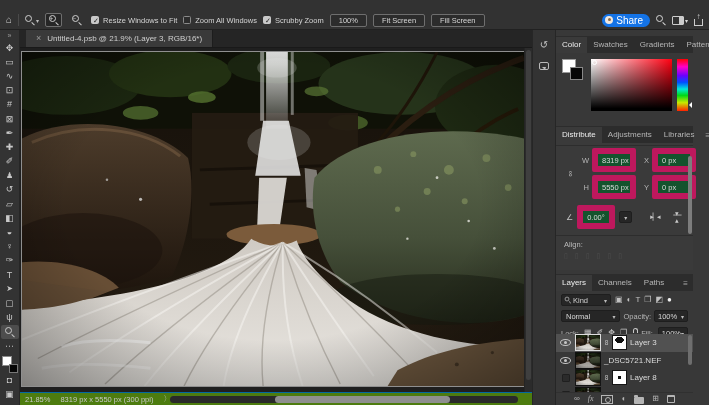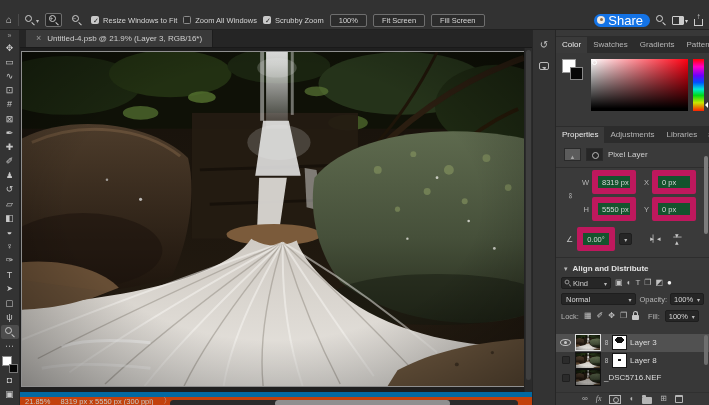--- a/index.html
+++ b/index.html
@@ -29,21 +29,21 @@
   .cb.checked{background:#c9c9c9;border-color:#c9c9c9;}
   .cb.checked::after{content:'✓';color:#1d1d1d;font-size:7px;position:absolute;left:1px;top:-1px;line-height:9px;}
   .cblabel{font-size:7.5px;color:#d4d4d4;}
   .obtn{height:13px;padding:0 8px;border:1px solid #6e6e6e;border-radius:2px;background:#2c2c2c;
         color:#d6d6d6;font-size:7.5px;display:flex;align-items:center;}
   .obspacer{flex:1;}
   .sharebtn{height:13px;border-radius:7px;background:#1473e6;display:flex;align-items:center;
             gap:3px;padding:0 7px 0 3px;}
   .avatar{width:8px;height:8px;border-radius:50%;background:#efe7de;position:relative;}
   .avatar::after{content:'';position:absolute;left:2.5px;top:1.5px;width:3px;height:3px;border-radius:50%;background:#8a6a4a;}
-  .sharelabel{font-size:13px;color:#fff;}
+  .sharelabel{font-size:10px;color:#fff;}
   .tr-ico{color:#d8d8d8;display:flex;align-items:center;gap:1px;}
 
   
   .i-mag{display:inline-block;width:10px;height:10px;position:relative;}
   .i-mag::before{content:'';position:absolute;left:0;top:0;width:5px;height:5px;border:1.4px solid currentColor;border-radius:50%;}
   .i-mag::after{content:'';position:absolute;left:7px;top:7px;width:4px;height:1.4px;background:currentColor;
                 transform:rotate(45deg);transform-origin:0 0;}
   .magsign{position:absolute;left:1.2px;top:-0.5px;font-size:6px;color:currentColor;}
   .i-workspace{display:inline-block;width:12px;height:9px;border:1px solid #ccc;border-radius:1px;position:relative;}
   .i-workspace::before{content:'';position:absolute;right:0;top:0;bottom:0;width:4px;background:#ccc;}
@@ -78,34 +78,34 @@
   .tabbar{position:absolute;left:0;top:0;right:0;height:18px;background:#252525;border-bottom:1px solid #191919;
           display:flex;align-items:stretch;padding-left:6px;}
   .doctab{background:#3a3a3a;display:flex;align-items:center;gap:6px;padding:0 10px;
           border-right:1px solid #1d1d1d;}
   .tabclose{font-size:9px;color:#9a9a9a;line-height:1;}
   .tabtitle{font-size:8px;color:#cfcfcf;white-space:nowrap;}
   .canvasarea{position:absolute;left:0;top:18px;width:512px;height:344px;background:#1f1f1f;overflow:hidden;}
   .photo{position:absolute;left:2px;top:4px;width:502px;height:334px;outline:1px solid #8f8f8f;display:block;}
   .vscroll{position:absolute;right:0;top:18px;width:8px;height:344px;background:#2b2b2b;border-left:1px solid #242424;}
   .vthumb{position:absolute;left:1px;right:1px;top:2px;height:330px;background:#3f3f3f;border-radius:3px;}
-  .statusbar{position:absolute;left:0;bottom:0;width:512px;height:13px;background:#c2410c;border-top:5px solid #0369a1;
+  .statusbar{position:absolute;left:0;bottom:0;width:512px;height:13px;background:#4d7c0f;border-top:1px solid #0369a1;
              display:flex;align-items:center;gap:10px;padding-left:5px;font-size:7.5px;color:#c9c9c9;}
   .hscrolltrack{position:absolute;left:150px;right:14px;top:3px;height:7px;background:#2a2a2a;border-radius:3.5px;}
   .hscrollthumb{position:absolute;left:105px;width:175px;top:0;height:7px;background:#8f8f8f;border-radius:3.5px;}
 
   
   .panelstrip{position:absolute;left:532px;top:30px;width:24px;height:375px;background:#333;
               border-left:1px solid #262626;border-right:1px solid #262626;
               display:flex;flex-direction:column;align-items:center;gap:12px;padding-top:10px;}
   .stripico{color:#c2c2c2;font-size:10px;line-height:1;}
 
   
   .panels{position:absolute;left:556px;top:30px;width:153px;height:375px;background:#383838;}
-  .sec{position:absolute;left:0;right:0;}
+  .sec{position:absolute;left:0;right:16px;}
   .ptabs{display:flex;align-items:flex-end;background:#2c2c2c;height:17px;font-size:8px;color:#b5b5b5;}
   .ptab{padding:3px 6px 4px;white-space:nowrap;}
   .ptab.active{background:#3a3a3a;color:#ececec;}
   .pmenu{margin-left:auto;padding:0 5px 3px;color:#a8a8a8;font-size:8px;}
 
   .sec-color{top:6px;height:86px;}
   .colorbody{display:flex;gap:5px;padding:6px 5px 0 6px;}
   .cswatches{position:relative;width:24px;height:24px;flex:none;}
   .cfg{position:absolute;left:0;top:0;width:14px;height:14px;background:#fff;border:1px solid #999;}
   .cbg{position:absolute;left:8px;top:8px;width:13px;height:13px;background:#070707;border:1px solid #888;}
@@ -438,31 +438,26 @@
           <span class="satmarker"></span>
         </span>
         <span class="huebar">
           <span class="huemarker"></span>
         </span>
       </div>
     </div>
 
     <div class="sec sec-props">
       <div class="ptabs">
-        <span class="ptab active">Properties</span>
+        <span class="ptab active">Distribute</span>
         <span class="ptab">Adjustments</span>
         <span class="ptab">Libraries</span>
         <span class="pmenu">≡</span>
       </div>
       <div class="pbody">
-        <div class="plrow">
-          <span class="pl-ico1">▲</span>
-          <span class="pl-ico2"></span>
-          <span class="pltext">Pixel Layer</span>
-        </div>
         <div class="phr"></div>
         <div class="tgrid">
           <span class="chaincell">
             <span class="chain8">∞</span>
           </span>
           <span class="flabel">W</span>
           <span class="pfield">8319 px</span>
           <span class="flabel">X</span>
           <span class="pfield">0 px</span>
           <span class="flabel">H</span>
@@ -475,38 +470,40 @@
           <span class="pfield afield">0.00°</span>
           <span class="achev">
             <span>▾</span>
           </span>
           <span class="flips">
             <span class="fliph">▸▏◂</span>
             <span class="fliph flipv">▸▏◂</span>
           </span>
         </div>
         <div class="phr"></div>
-        <div class="thead">
-          <span class="chev">▾</span>
-          <span>Align and Distribute</span>
-        </div>
         <div class="alignlabel">Align:</div>
         <div class="alignfaint">
           <span>▯</span>
             <span>▯</span>
           <span>▯</span>
             <span>▯</span>
           <span>▯</span>
             <span>▯</span>
         </div>
       </div>
       <div class="props-scroll"></div>
     </div>
 
     <div class="sec sec-layers">
+      <div class="ptabs">
+        <span class="ptab active">Layers</span>
+        <span class="ptab">Channels</span>
+        <span class="ptab">Paths</span>
+        <span class="pmenu">≡</span>
+      </div>
       <div class="lfilter">
         <span class="kindbox">
           <span class="i-mag"></span>
           <span class="kindlabel">Kind</span>
           <span class="kindchev">▾</span>
         </span>
         <span class="ficon">▣</span>
         <span class="ficon">◐</span>
         <span class="ficon">T</span>
         <span class="ficon">❐</span>
@@ -544,20 +541,29 @@
             </span>
           <svg class="lthumb" viewBox="0 0 508 340" preserveAspectRatio="none">
               <use href="#photoArt"></use>
             </svg>
           <span class="linkchain">8</span>
           <span class="lmask blob"></span>
           <span class="lname">Layer 3</span>
         </div>
         <div class="lrow">
           <span class="eyecell">
+              <span class="i-eye"></span>
+            </span>
+          <svg class="lthumb dim" viewBox="0 0 508 340" preserveAspectRatio="none">
+              <use href="#photoArt"></use>
+            </svg>
+          <span class="lname">_DSC5721.NEF</span>
+        </div>
+        <div class="lrow">
+          <span class="eyecell">
               <span class="eyebox"></span>
             </span>
           <svg class="lthumb" viewBox="0 0 508 340" preserveAspectRatio="none">
               <use href="#photoArt"></use>
             </svg>
           <span class="linkchain">8</span>
           <span class="lmask dot"></span>
           <span class="lname">Layer 8</span>
         </div>
         <div class="lrow">

